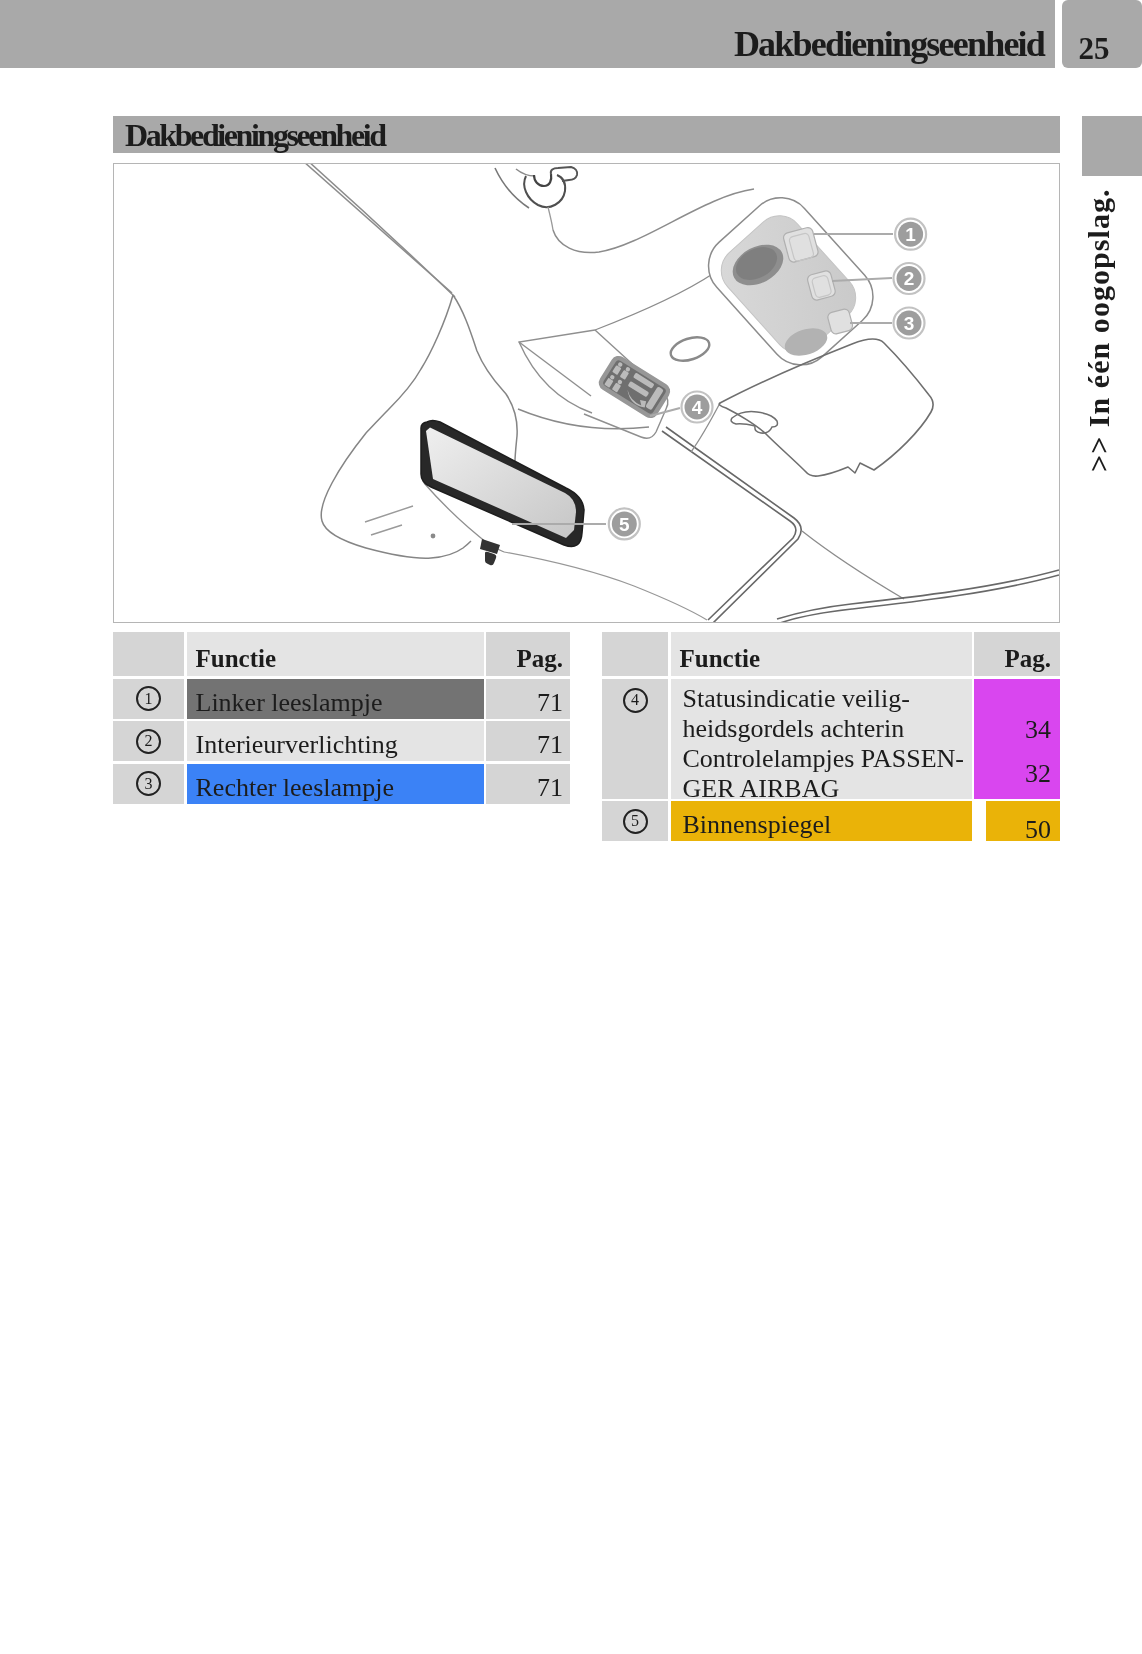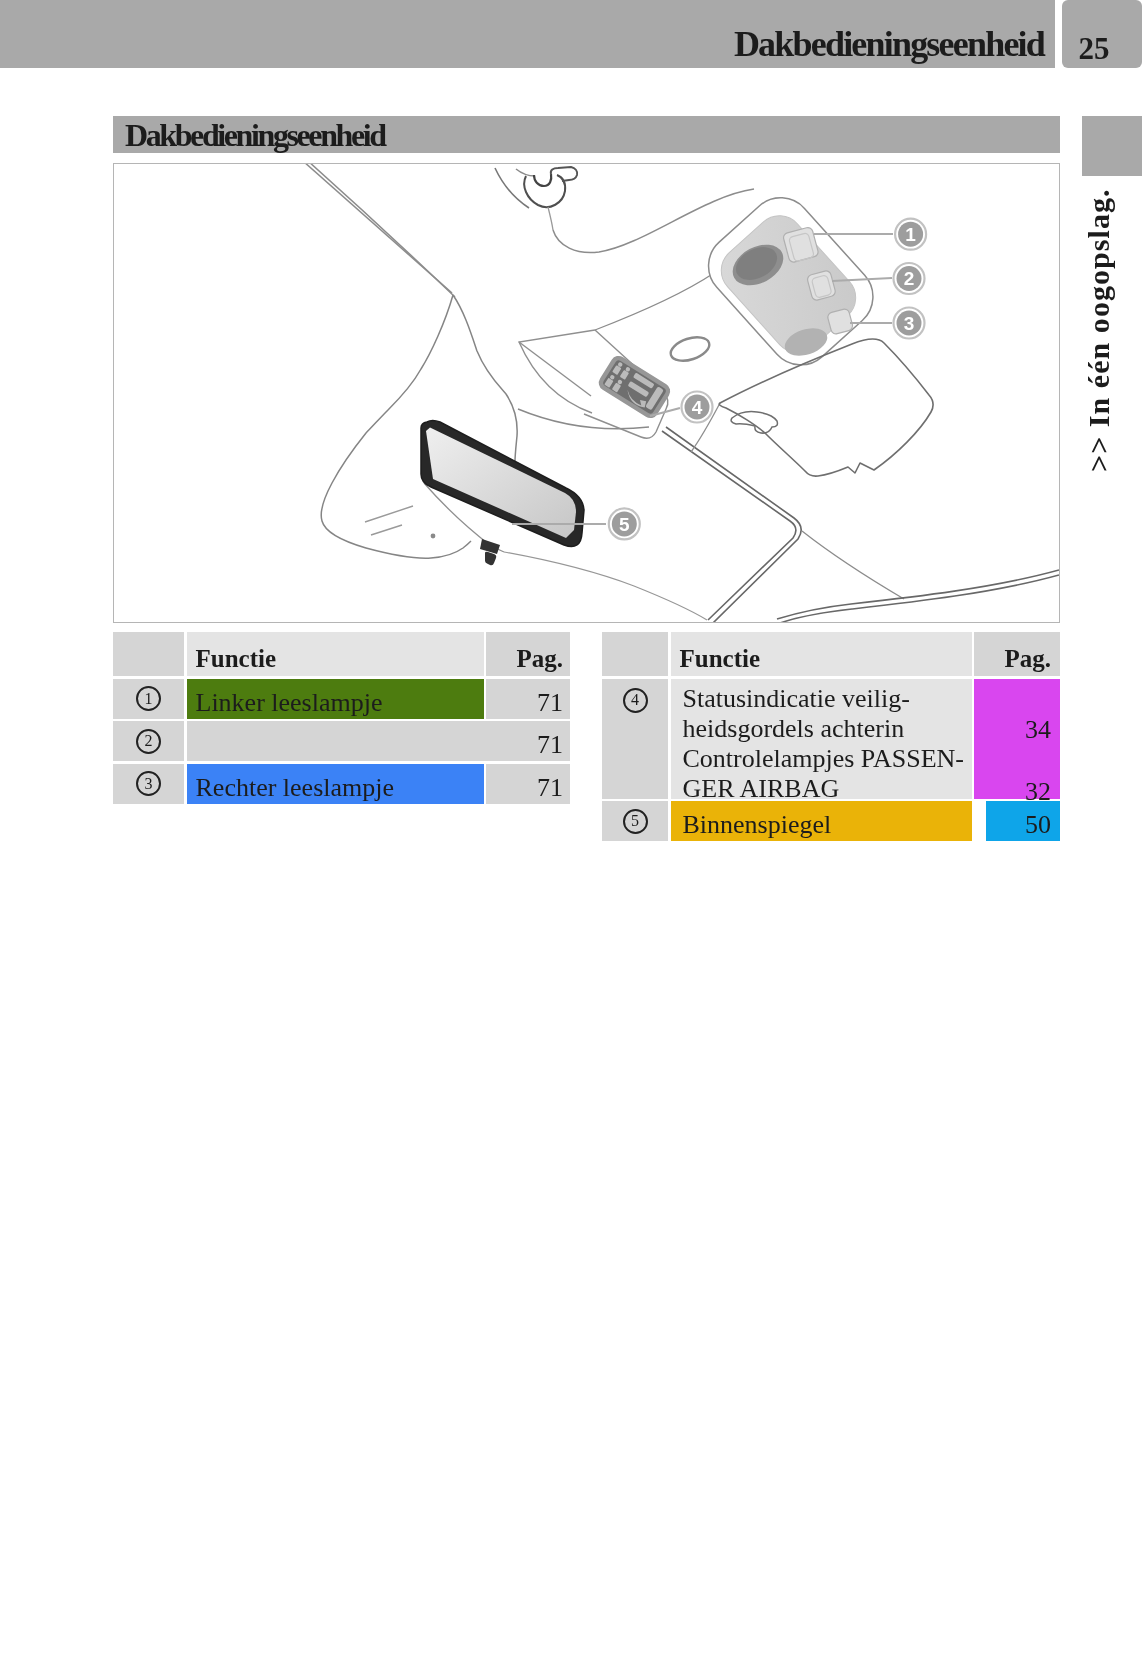--- a/index.html
+++ b/index.html
@@ -196,31 +196,34 @@
       </div>
     <div style="flex:1;background:#d5d5d5;display:flex;align-items:center;justify-content:flex-end;">
         <span style="font-size:25px;font-weight:bold;margin-right:7px;position:relative;top:5px;">Pag.</span>
       </div>
   </div>
 
   <div style="display:flex;height:40px;margin-bottom:2.5px;">
     <div style="width:71px;background:#d5d5d5;margin-right:2.5px;display:flex;align-items:center;justify-content:center;">
         <span class="num">1</span>
       </div>
-    <div style="width:297px;background:#4d7c0f;margin-right:2.5px;display:flex;align-items:center;">
+    <div style="width:297px;background:#737373;margin-right:2.5px;display:flex;align-items:center;">
         <span style="font-size:26px;margin-left:9px;position:relative;top:4px;">Linker leeslampje</span>
       </div>
     <div style="flex:1;background:#d5d5d5;display:flex;align-items:center;justify-content:flex-end;">
         <span style="font-size:26px;margin-right:7px;position:relative;top:4px;">71</span>
       </div>
   </div>
 
   <div style="display:flex;height:40px;margin-bottom:2.5px;">
     <div style="width:71px;background:#d5d5d5;margin-right:2.5px;display:flex;align-items:center;justify-content:center;">
         <span class="num">2</span>
+      </div>
+    <div style="width:297px;background:#e4e4e4;margin-right:2.5px;display:flex;align-items:center;">
+        <span style="font-size:26px;margin-left:9px;position:relative;top:4px;">Interieurverlichting</span>
       </div>
     <div style="flex:1;background:#d5d5d5;display:flex;align-items:center;justify-content:flex-end;">
         <span style="font-size:26px;margin-right:7px;position:relative;top:4px;">71</span>
       </div>
   </div>
 
   <div style="display:flex;height:40px;">
     <div style="width:71px;background:#d5d5d5;margin-right:2.5px;display:flex;align-items:center;justify-content:center;">
         <span class="num">3</span>
       </div>
@@ -248,32 +251,32 @@
   <div style="display:flex;height:120px;margin-bottom:2.5px;">
     <div style="width:66px;background:#d5d5d5;margin-right:2.5px;display:flex;align-items:flex-start;justify-content:center;">
         <span class="num" style="margin-top:9px;">4</span>
       </div>
     <div style="width:301px;background:#e4e4e4;margin-right:2.5px;font-size:26px;line-height:30px;padding-top:5px;box-sizing:border-box;">
       <div style="margin-left:12px;">Statusindicatie veilig‑<br>heidsgordels achterin</div>
       <div style="margin-left:12px;">Controlelampjes PASSEN‑<br>GER AIRBAG</div>
     </div>
     <div style="flex:1;background:#d946ef;position:relative;font-size:26px;">
       <span style="position:absolute;right:9px;top:36px;">34</span>
-      <span style="position:absolute;right:9px;top:98px;margin-left:36px;">32</span>
+      <span style="position:absolute;right:9px;top:80px;margin-left:36px;">32</span>
     </div>
   </div>
 
   <div style="display:flex;height:40px;">
     <div style="width:66px;background:#d5d5d5;margin-right:2.5px;display:flex;align-items:center;justify-content:center;">
         <span class="num">5</span>
       </div>
     <div style="width:301px;background:#eab308;margin-right:2.5px;display:flex;align-items:center;">
         <span style="font-size:26px;margin-left:12px;position:relative;top:4px;">Binnenspiegel</span>
       </div>
-    <div style="flex:1;background:#0ea5e9;display:flex;align-items:center;justify-content:flex-end;margin-left:12px;">
+    <div style="flex:1;background:#eab308;display:flex;align-items:flex-end;justify-content:flex-end;margin-left:12px;">
         <span style="font-size:26px;margin-right:9px;position:relative;top:4px;">50</span>
       </div>
   </div>
 </div>
 
 <style>
 .num{display:inline-flex;width:21px;height:21px;border:2px solid #222;border-radius:50%;
      align-items:center;justify-content:center;font-size:16px;font-family:"Liberation Serif",serif;}
 </style>
 

